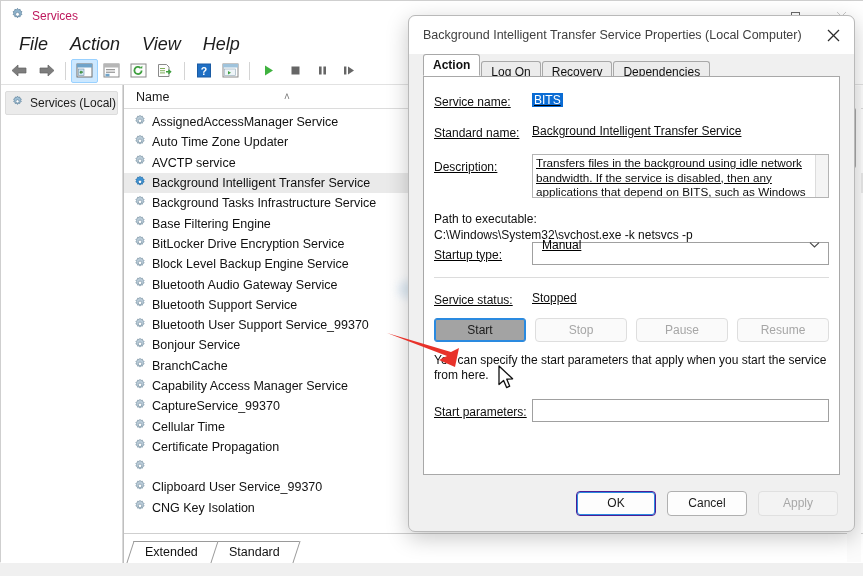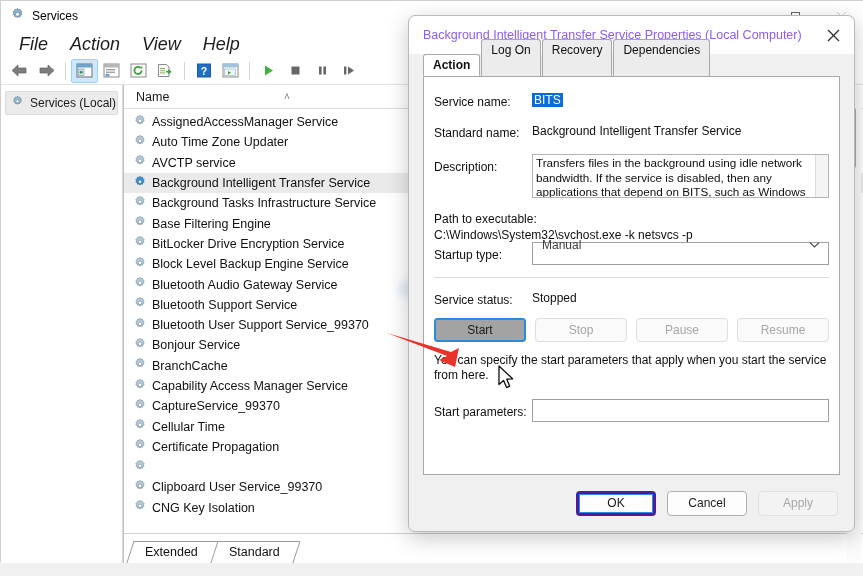--- a/index.html
+++ b/index.html
@@ -18,21 +18,21 @@
     background: #ffffff;
     border: 1px solid #cfcfcf;
   }
   .mmc-titlebar {
     position: absolute; left:0; top:0; width: 863px; height: 30px;
     background: #ffffff;
     display: flex; align-items: center;
   }
   .mmc-title-left { display:flex; align-items:center; padding-left:9px; gap:7px; }
   .mmc-title-text {
-    font-size: 12px; color: #000000; text-align: center;
+    font-size: 12px; color: #be185d; text-align: center;
   }
   .win-ctrls { position:absolute; right:0; top:0; height:30px; display:flex; }
   .win-btn {
     width: 46px; height: 30px; display:flex; align-items:center; justify-content:center;
     color:#5a5a5a;
   }
   .win-btn svg { display:block; }
 
   
   .menubar {
@@ -122,43 +122,43 @@
     border-radius: 7px;
     box-shadow: 0 6px 22px rgba(0,0,0,0.22);
     overflow:hidden;
   }
   .dlg-titlebar {
     height: 38px; background:#ffffff; display:flex; align-items:center;
     border-top-left-radius:7px; border-top-right-radius:7px;
     position:relative;
   }
   .dlg-title {
-    font-size: 12.5px; color:#8b5cf6; padding-left:14px; white-space:nowrap;
+    font-size: 12.5px; color:#404040; padding-left:14px; white-space:nowrap;
   }
   .dlg-close {
     position:absolute; right: 0; top:0; width:42px; height:38px;
     display:flex; align-items:center; justify-content:center; color:#252525;
   }
   .dlg-tabsrow {
     height: 22px; background:#f0f0f0; display:flex; align-items:flex-end;
     padding-left: 14px; position:relative;
   }
   .dtab {
-    font-size:12px; color:#111; padding: 3px 9px 3px 9px; height:37px;
+    font-size:12px; color:#111; padding: 3px 9px 3px 9px; height:15px;
     border:1px solid #a8a8a8; border-bottom:none;
     background:#ececec;
     border-top-left-radius:3px; border-top-right-radius:3px;
     margin-right:1px;
   }
   .dtab.active { background:#ffffff; font-weight:bold; height: 22px; border-bottom:1px solid #ffffff;}
   .dlg-page {
     position:absolute; left: 14px; right: 14px; top: 60px; bottom: 56px;
     background:#ffffff; border:1px solid #a8a8a8;
   }
-  .fld-row { display:flex; align-items:flex-start; padding: 0 10px; }
+  .fld-row { display:flex; align-items:flex-start; padding: 0 10px; text-decoration: underline; }
   .fld-label { font-size: 12px; color:#0f0f0f; width: 98px; flex:none; padding-top: 2px; }
   .fld-value { font-size: 12px; color:#0f0f0f; }
   .sel-text { background:#0a6cd4; color:#ffffff; padding: 0 2px; }
 
   .desc-box {
     flex:1; height: 44px; border:1px solid #b4b4b4; background:#ffffff;
     font-size: 11.7px; color:#0f0f0f; line-height: 14.6px; overflow:hidden;
     padding: 1px 3px; position:relative;
   }
   .desc-box .clip { display:block; }
@@ -166,21 +166,21 @@
     position:absolute; right:0; top:0; width:13px; height:100%; background:#f4f4f4;
     border-left:1px solid #dcdcdc;
   }
 
   .path-label { font-size:12px; color:#0f0f0f; padding: 0 10px; }
   .path-val  { font-size:12px; color:#0f0f0f; padding: 0 10px; }
 
   .combo {
     flex:1; height: 23px; border:1px solid #a0a0a0; background:#ffffff;
     display:flex; align-items:center; justify-content:space-between;
-    padding: 0 8px 18px 9px; font-size:12px; color:#404040;
+    padding: 0 8px 18px 9px; font-size:12px; color:#000000;
   }
   .hr { height:1px; background:#dcdcdc; margin: 12px 10px 0 10px; }
 
   .btn-row { display:flex; gap:9px; padding: 0 10px; }
   .sbtn {
     flex:1; height: 24px; border:1px solid #b3b3b3; border-radius:4px;
     background:#fdfdfd; font-size:12px; color:#1a1a1a;
     display:flex; align-items:center; justify-content:center;
   }
   .sbtn.focused {
@@ -198,21 +198,21 @@
   .dlg-footer {
     position:absolute; left:0; right:0; bottom:0; height: 56px;
     display:flex; align-items:center; justify-content:flex-end;
     gap: 11px; padding-right: 16px;
   }
   .fbtn {
     width: 80px; height: 25px; border:1px solid #b0b0b0; border-radius:4px;
     background:#fdfdfd; font-size:12px; color:#1a1a1a;
     display:flex; align-items:center; justify-content:center;
   }
-  .fbtn.focused { border:3px solid #4c1d95; box-shadow: 0 0 0 1px #2a8ae0 inset; }
+  .fbtn.focused { border:1px solid #4c1d95; box-shadow: 0 0 0 1px #2a8ae0 inset; }
   .fbtn.disabled { color:#a8a8a8; background:#f3f3f3; border-color:#e0e0e0; }
 
   
   .arrow { position:absolute; left: 385px; top: 330px; pointer-events:none; }
   
   .redact {
     position:absolute; left: 398px; top: 281px; width: 122px; height: 17px;
     background:#dce9f5; filter: blur(4px); border-radius:9px; opacity:.85;
   }
   

